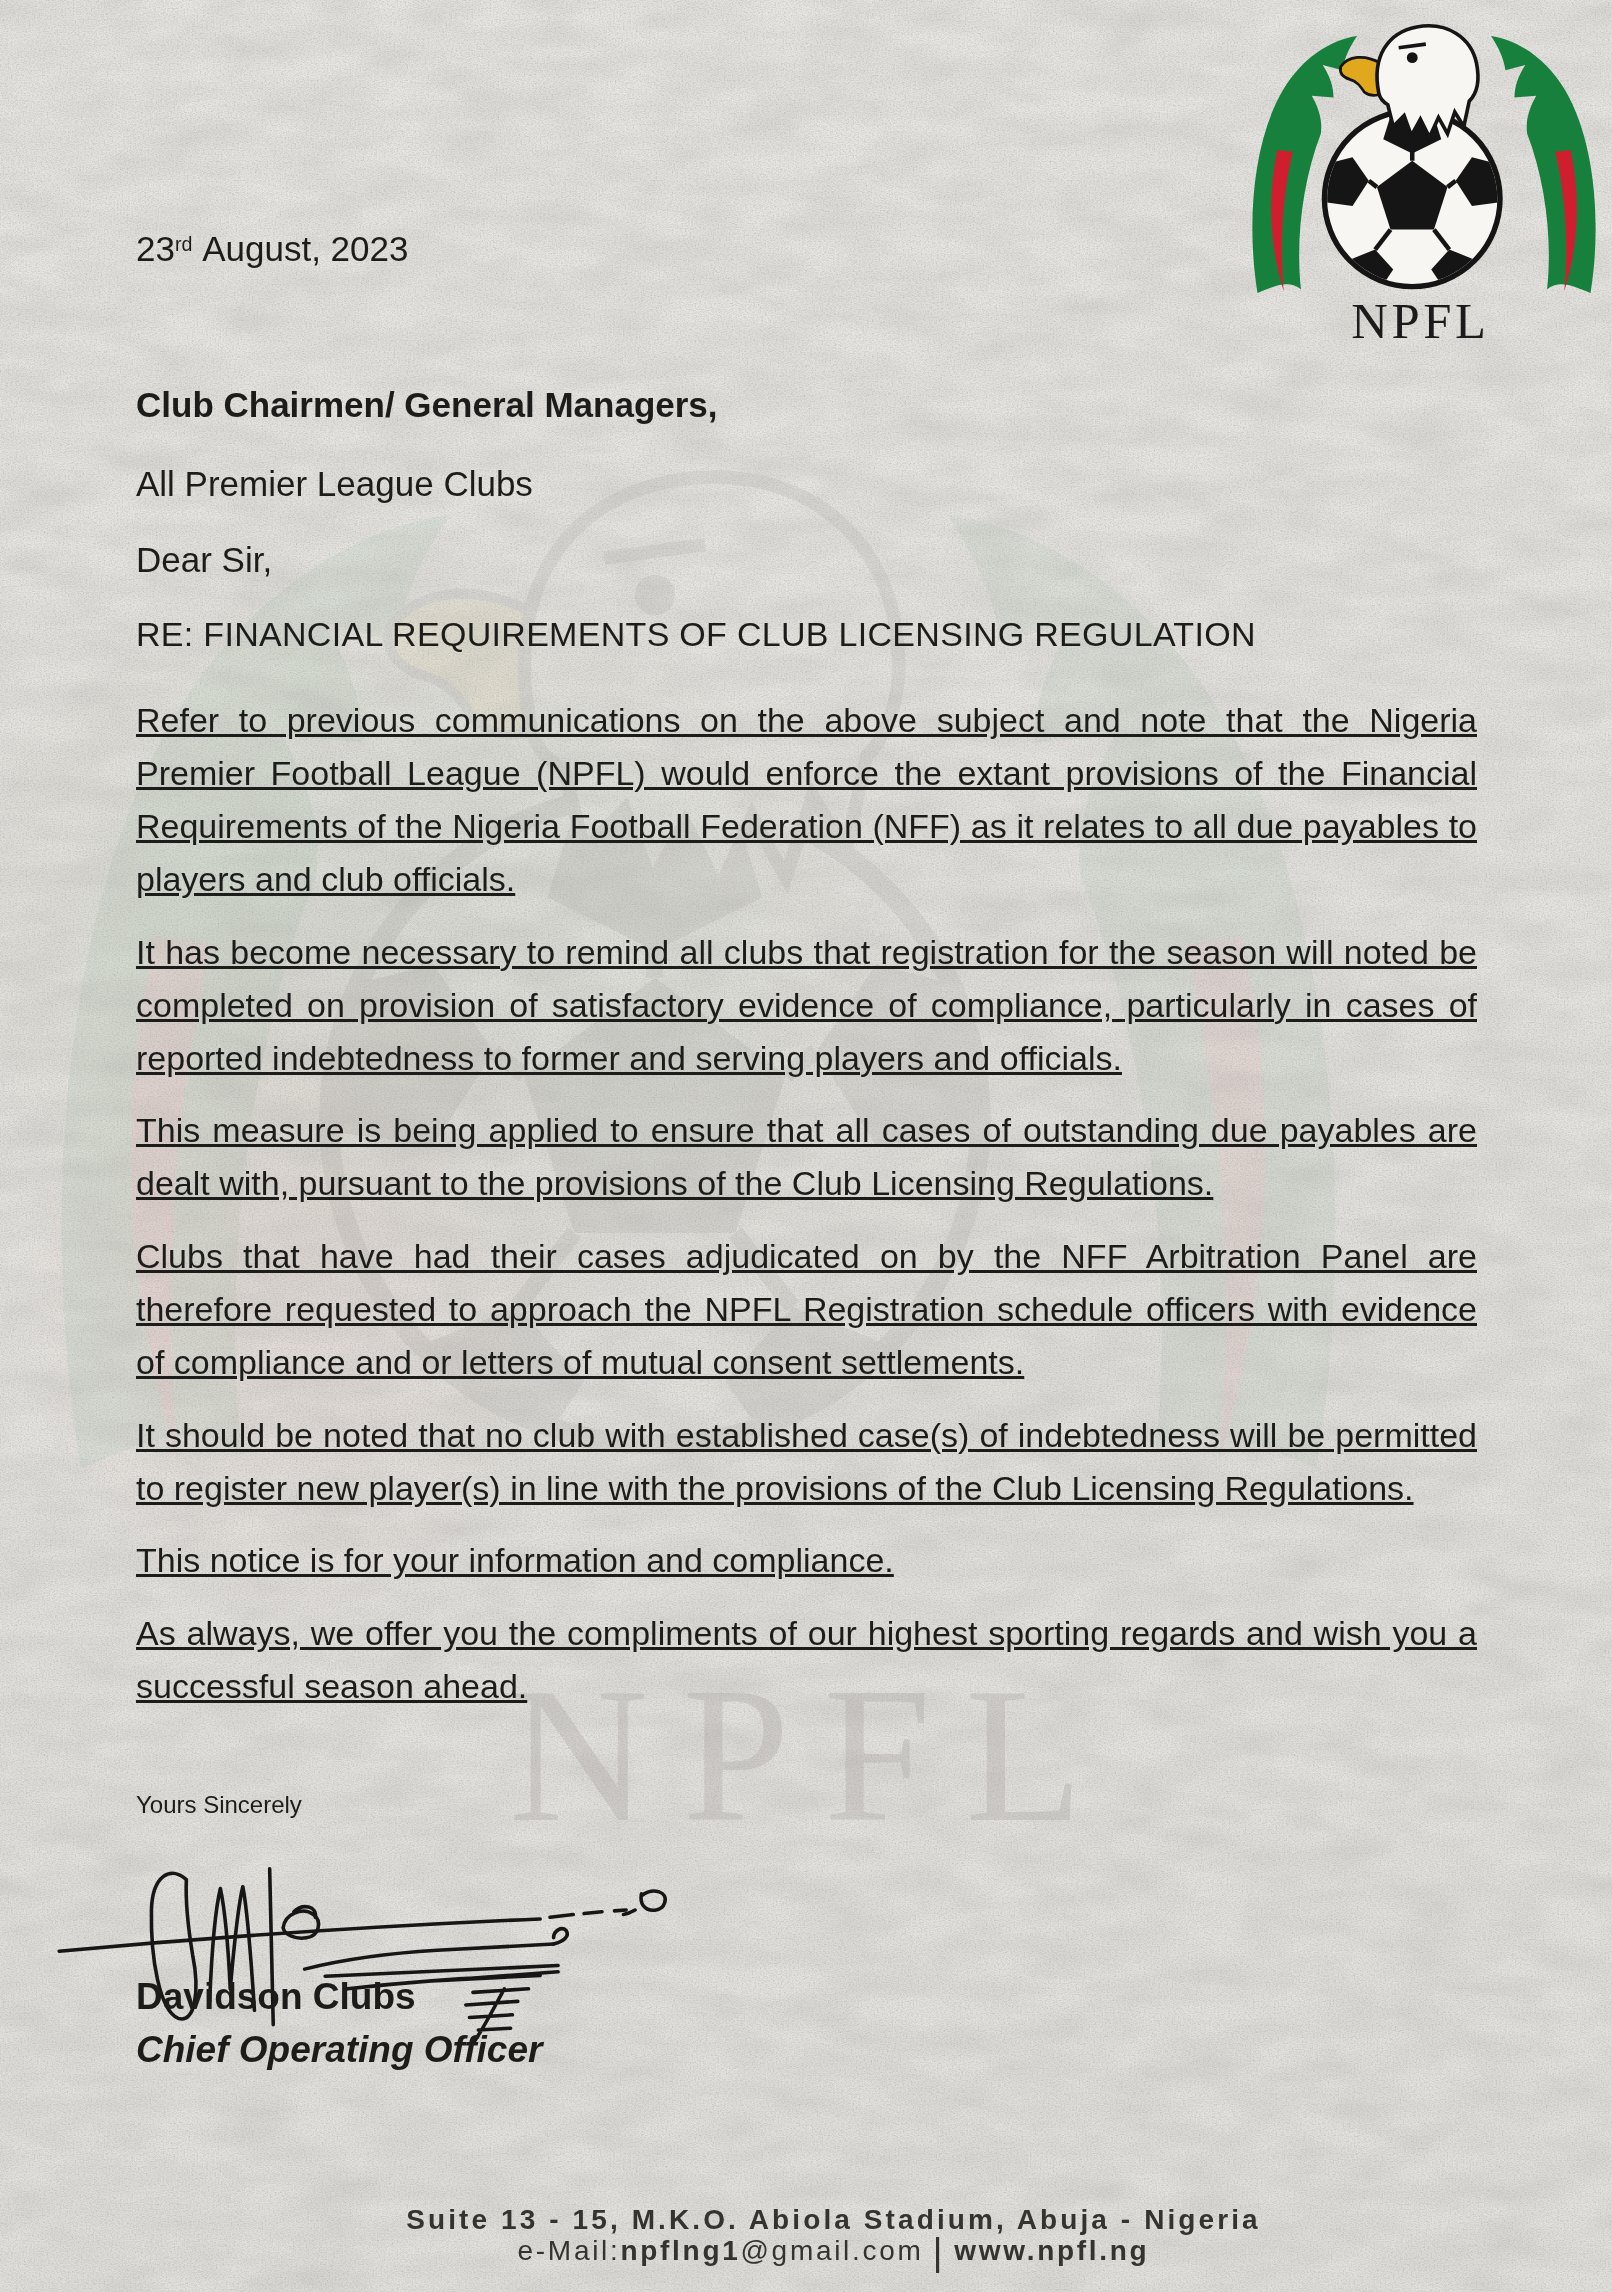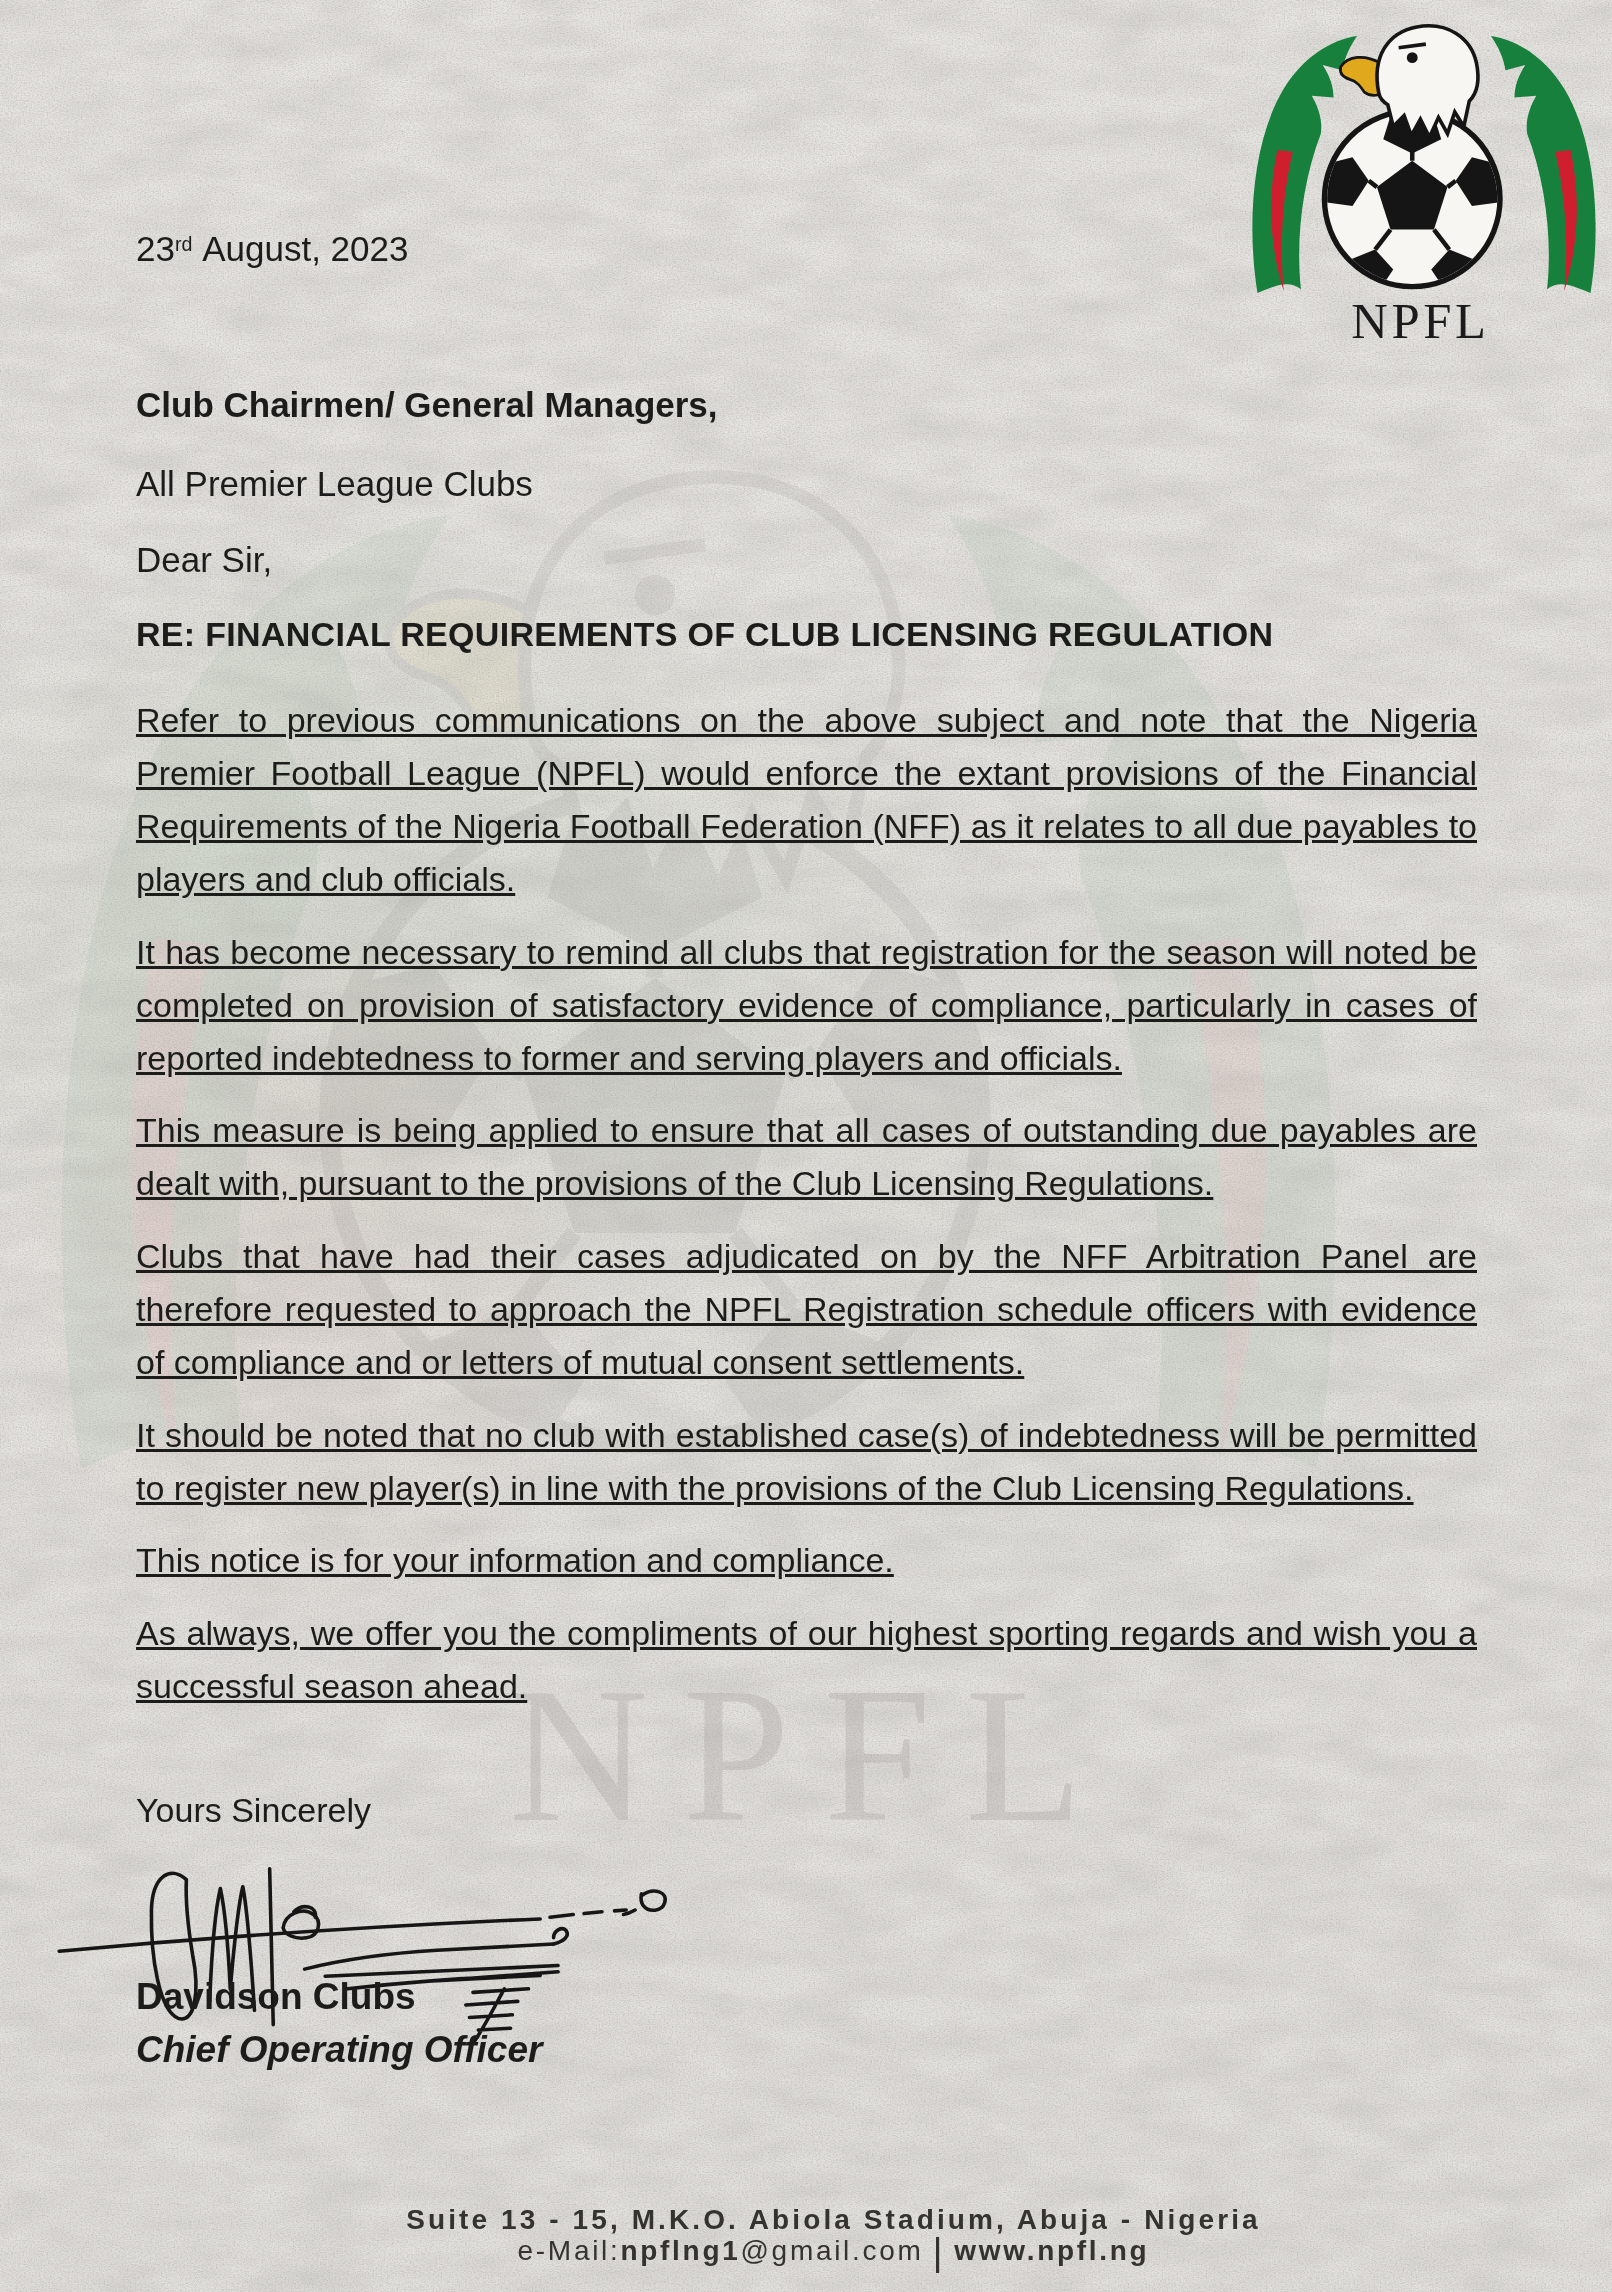--- a/index.html
+++ b/index.html
@@ -29,28 +29,28 @@
   .logo-wrap{position:absolute;left:1243px;top:7.2px;width:362px;z-index:4;}
   .logo-wrap svg{display:block;width:100%;height:auto;}
   
   .txt{position:absolute;left:136px;z-index:5;}
   .date{top:229px;font-size:35px;}
   .sup{font-size:0.56em;vertical-align:0.5em;letter-spacing:0;}
   .date-rest{margin-left:0.28em;}
   .recipient-1{top:385px;font-size:35px;font-weight:700;}
   .recipient-2{top:464px;font-size:35px;}
   .salutation{top:540px;font-size:35px;}
-  .subject{top:615px;font-size:34px;font-weight:700;letter-spacing:0.3px;}
+  .subject{top:615px;font-size:34px;font-weight:400;letter-spacing:0.3px;}
   .body-flow{position:absolute;left:136px;top:694px;width:1341px;z-index:5;}
   .body-flow p{
     margin:0 0 19.7px 0;
     font-size:34px;line-height:53px;
     text-align:justify;text-justify:inter-word;text-decoration:underline;
   }
-  .valediction{top:1791px;font-size:34px;}
+  .valediction{top:1791px;font-size:24px;}
   .signature{position:absolute;left:52px;top:1858px;width:627px;height:190px;z-index:5;}
   .sig-name{top:1976px;font-size:37px;font-weight:700;}
   .sig-title{top:2029px;font-size:37px;font-weight:700;font-style:italic;}
   
   .footer{
     position:absolute;left:0;right:0;top:2205px;z-index:5;
     text-align:center;color:#34332f;transform:translateX(27px);
   }
   .footer-line1{
     font-size:28px;font-weight:700;letter-spacing:3.1px;line-height:30px;

